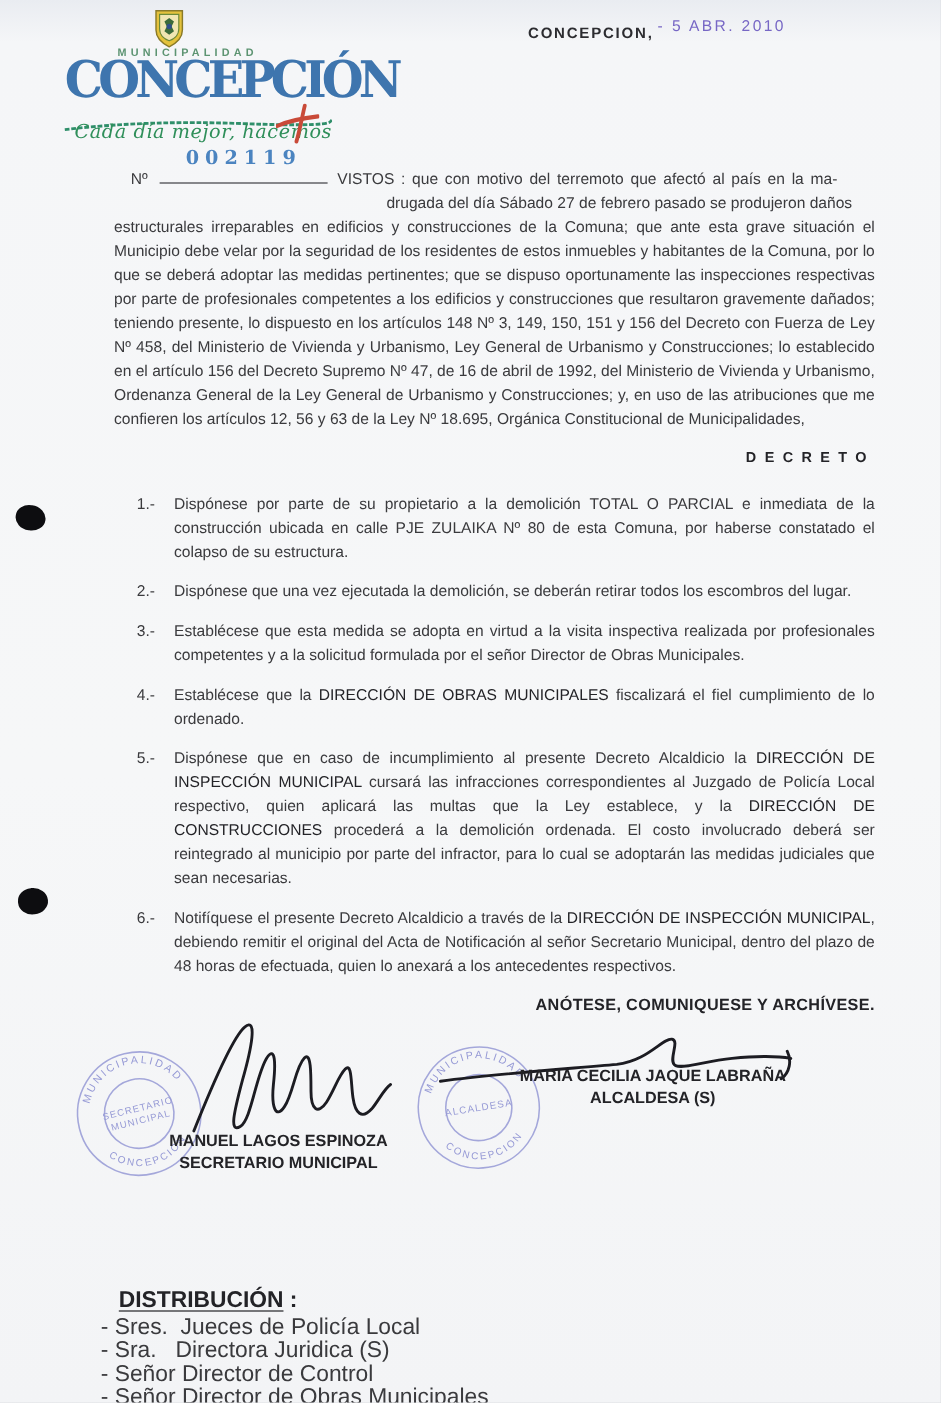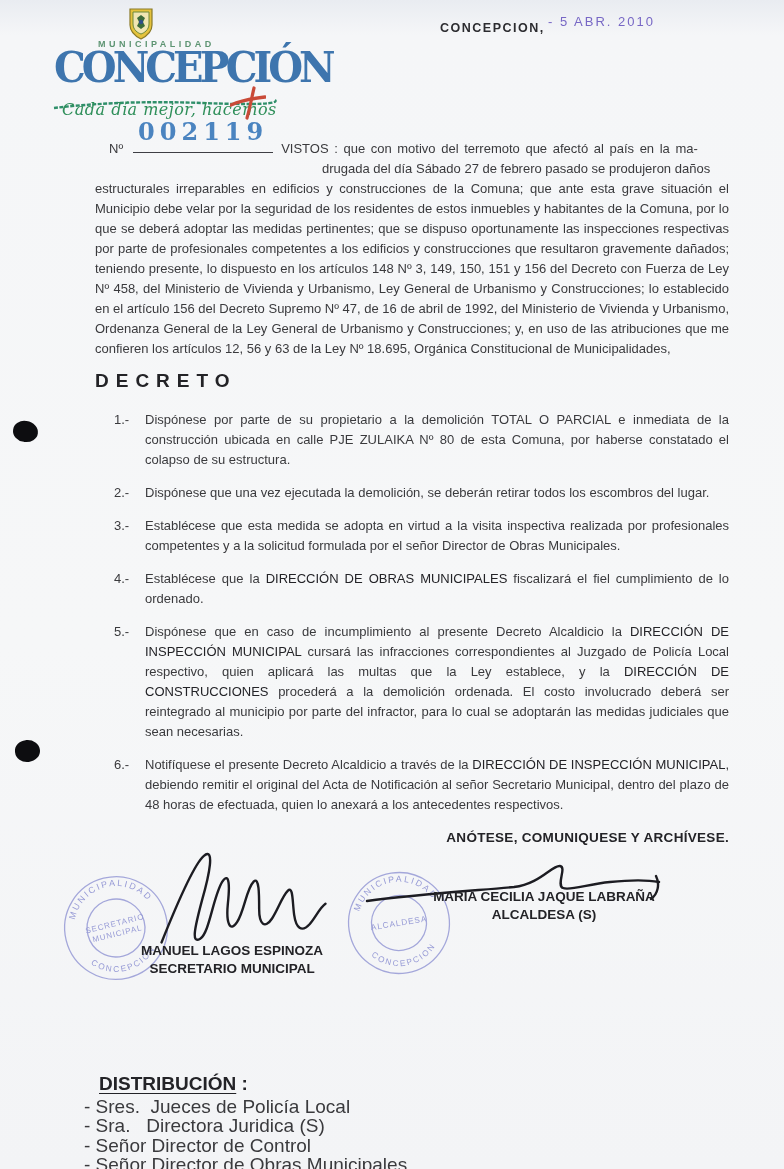--- a/index.html
+++ b/index.html
@@ -36,25 +36,25 @@
   .hole.h1{left:13px;top:421px;width:25px;height:21px;transform:rotate(8deg);}
   .hole.h2{left:15px;top:740px;width:25px;height:22px;transform:rotate(-6deg);}
 
   
   .doc{position:absolute;left:95px;top:130px;width:634px;font-size:13px;line-height:20px;}
   .numline{display:flex;align-items:baseline;}
   .num-label{flex:none;margin-left:14px;}
   .num-wrap{flex:none;width:140px;margin:0 8px 0 10px;border-bottom:1.5px solid #3e3e44;
     text-align:center;position:relative;height:22px;}
   .num-stamp{position:absolute;left:0;right:0;top:-8px;font-family:"DejaVu Serif",serif;
-    font-weight:bold;font-size:24px;letter-spacing:5px;color:var(--stamp-blue);}
+    font-weight:bold;font-size:16px;letter-spacing:5px;color:var(--stamp-blue);}
   .vistos{flex:1;white-space:nowrap;word-spacing:2px;}
   .introline2{margin-left:227px;}
   .intro-body{text-align:justify;}
-  .decreto{ text-align:left;font-weight:bold;font-size:19px;letter-spacing:7px;
+  .decreto{ text-align:right;font-weight:bold;font-size:12px;letter-spacing:7px;
     color:var(--ink-bold);margin:12px 0 19px 0;}
   .ditem{display:flex;margin-bottom:13px;}
   .dnum{flex:none;width:50px;padding-left:19px;box-sizing:border-box;}
   .dtext{flex:1;text-align:justify;}
   .closing{text-align:right;font-weight:bold;font-size:13.5px;color:var(--ink-bold);
     margin-top:9px;letter-spacing:.3px;}
 
   
   .sig-zone{position:absolute;left:0;top:838px;width:784px;height:185px;}
   .seal{position:absolute;opacity:.9;}

